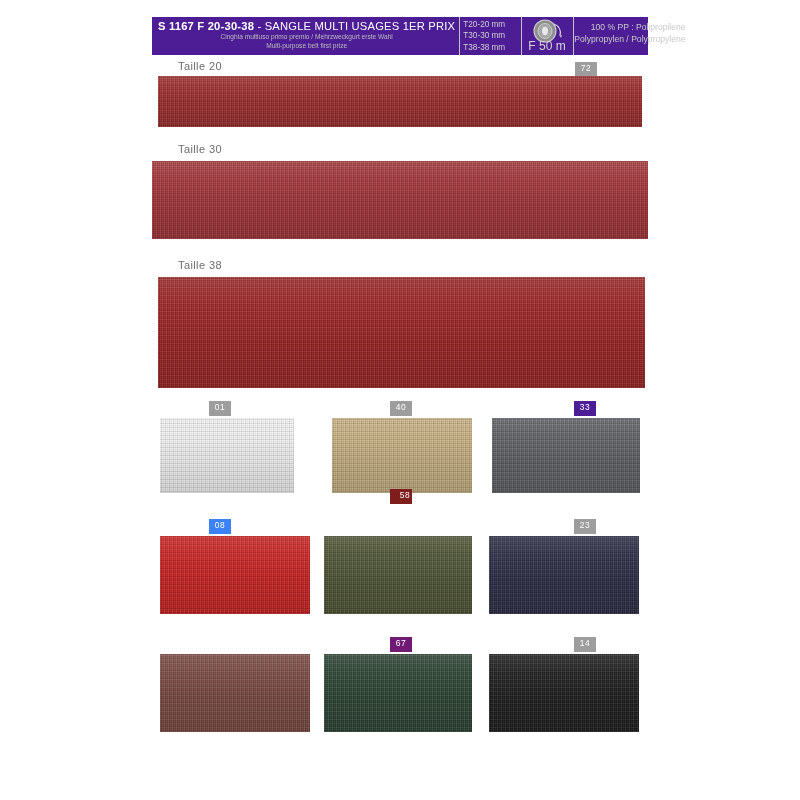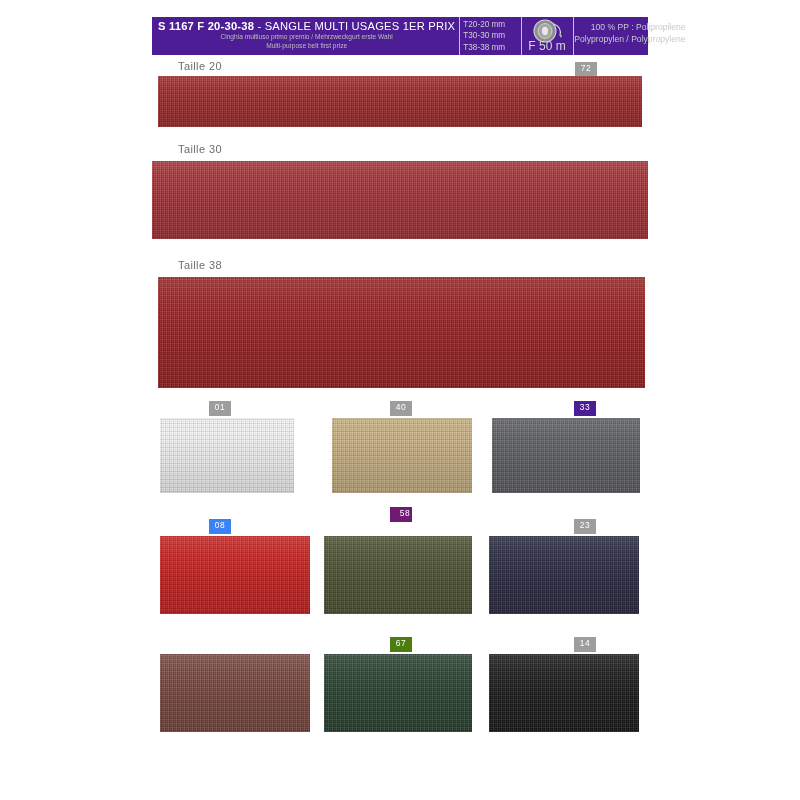--- a/index.html
+++ b/index.html
@@ -181,39 +181,39 @@
     <div class="weave"></div>
     <div class="sheen"></div>
   </div>
 
   <div class="badge" style="left: 209px; top: 519px; background: #3b82f6;">08</div>
   <div class="sw" id="sw3" style="left: 160px; top: 536px; width: 150px; height: 78px; background: rgb(204, 32, 32);">
     <div class="weave"></div>
     <div class="sheen"></div>
   </div>
 
-  <div class="badge" style="left: 390px; top: 507px; background: #701a75; padding-left: 8px;">58</div>
+  <div class="badge" style="left: 390px; top: 489px; background: #7f1d1d; padding-left: 8px;">58</div>
   <div class="sw" id="sw4" style="left: 324px; top: 536px; width: 148px; height: 78px; background: rgb(77, 84, 51);">
     <div class="weave"></div>
     <div class="sheen"></div>
   </div>
 
   <div class="badge" style="left: 574px; top: 519px; background: rgb(157, 157, 157);">23</div>
   <div class="sw" id="sw5" style="left: 489px; top: 536px; width: 150px; height: 78px; background: rgb(43, 43, 68);">
     <div class="weave"></div>
     <div class="sheen"></div>
   </div>
 
   <div class="badge" style="left: 209px; top: 664px; background: rgb(157, 157, 157);">61</div>
   <div class="sw" id="sw6" style="left: 160px; top: 654px; width: 150px; height: 78px; background: rgb(121, 72, 63);">
     <div class="weave"></div>
     <div class="sheen"></div>
   </div>
 
-  <div class="badge" style="left: 390px; top: 637px; background: #4d7c0f;">67</div>
+  <div class="badge" style="left: 390px; top: 637px; background: #701a75;">67</div>
   <div class="sw" id="sw7" style="left: 324px; top: 654px; width: 148px; height: 78px; background: rgb(42, 67, 49);">
     <div class="weave"></div>
     <div class="sheen"></div>
   </div>
 
   <div class="badge" style="left: 574px; top: 637px; background: rgb(157, 157, 157);">14</div>
   <div class="sw" id="sw8" style="left: 489px; top: 654px; width: 150px; height: 78px; background: rgb(27, 27, 27);">
     <div class="weave"></div>
     <div class="sheen"></div>
   </div>

